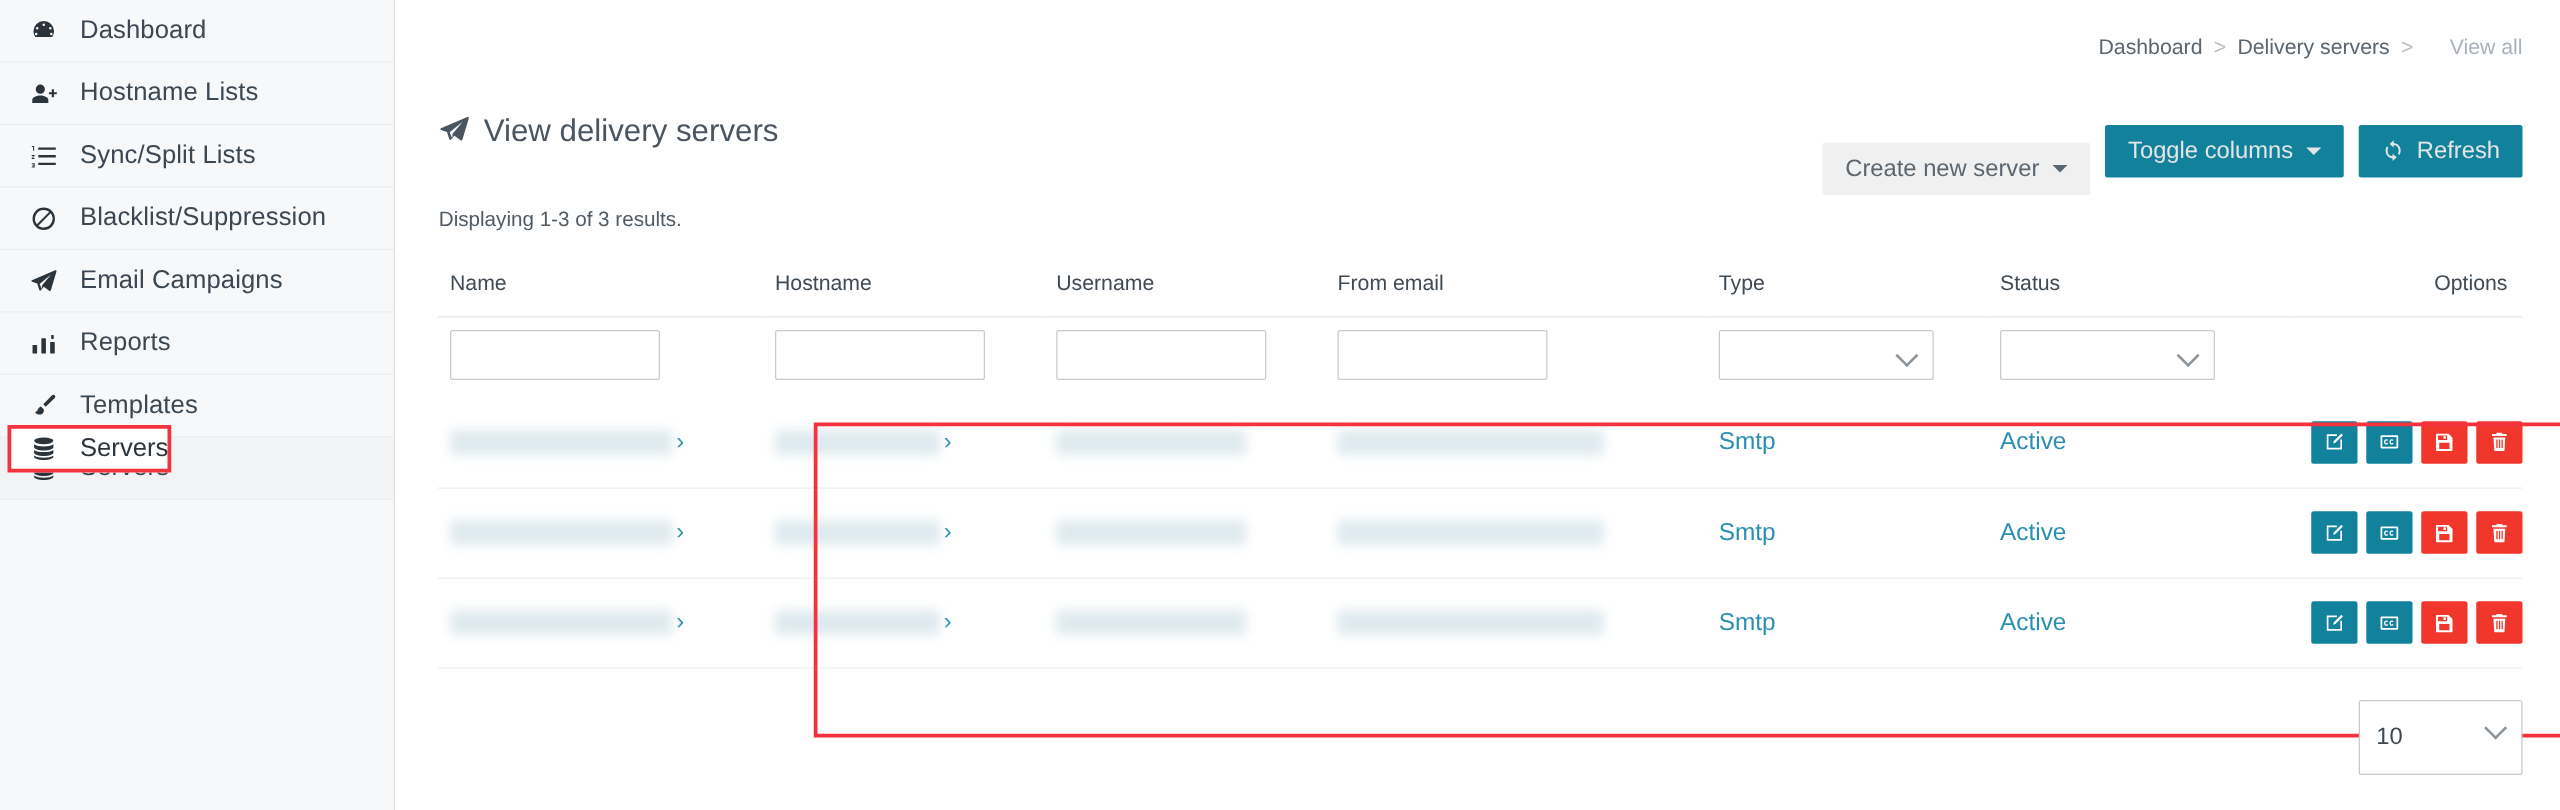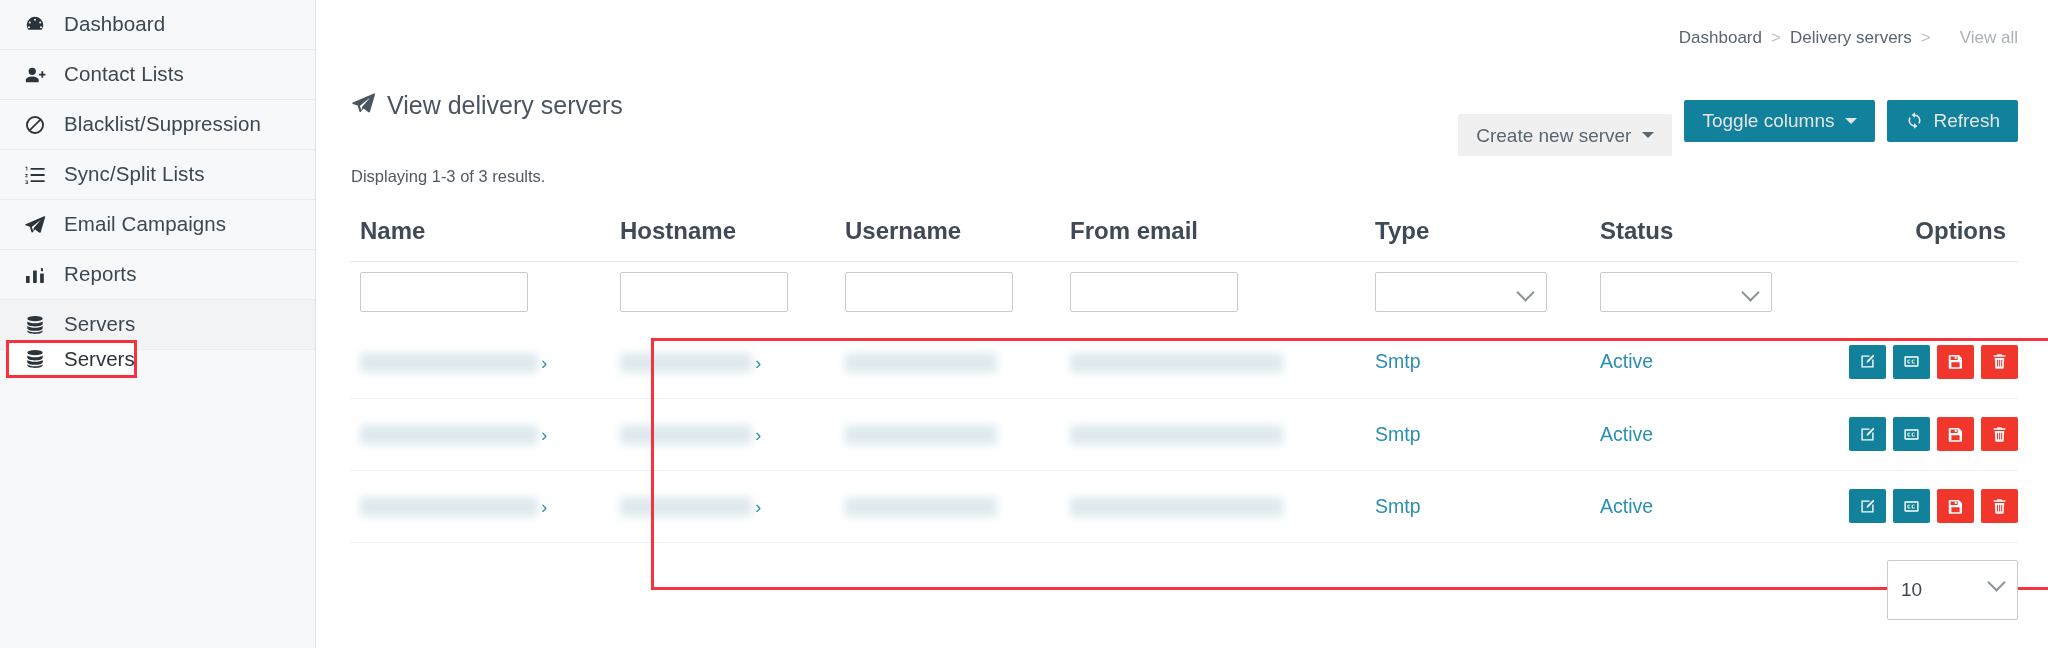--- a/index.html
+++ b/index.html
@@ -107,21 +107,21 @@
   .results-text {
     position: absolute; left: 35px; top: 167px;
     font-size: 16.5px; color: #4f5a64;
   }
 
   
   .table-wrap { position: absolute; left: 34px; top: 205px; right: 30px; }
   table { width: 100%; border-collapse: collapse; table-layout: fixed; }
   thead th {
     text-align: left;
-    font-size: 24px; font-weight: 700; color: #3f4a54;
+    font-size: 17px; font-weight: 400; color: #3f4a54;
     padding: 12px 0 16px 10px;
     border-bottom: 1px solid #e4e7ea;
     vertical-align: bottom;
   }
   thead th.opt { text-align: right; padding-right: 12px; }
 
   .col-name     { width: 260px; }
   .col-hostname { width: 225px; }
   .col-username { width: 225px; }
   .col-fromemail{ width: 305px; }
@@ -225,56 +225,64 @@
           </svg>
         </span>
         <span class="nav-label">Dashboard</span>
       </div>
       <div class="nav-item">
         <span class="nav-ico">
           <svg width="22" height="22" viewBox="0 0 24 24" fill="currentColor">
             <path d="M9 12a4 4 0 1 0 0-8 4 4 0 0 0 0 8zm0 1.6c-3 0-7 1.5-7 3.6V20h14v-2.8c0-2.1-4-3.6-7-3.6zM19 8v2.6h-2.5v1.9H19V15h1.9v-2.5h2.5v-1.9h-2.5V8H19z"></path>
           </svg>
         </span>
-        <span class="nav-label">Contact Lists</span>
+        <span class="nav-label">Hostname Lists</span>
+      </div>
+      <div class="nav-item">
+        <span class="nav-ico">
+          <svg width="22" height="22" viewBox="0 0 24 24" fill="currentColor">
+            <path d="M1.6 4h1.1v3.2h.9V3.1H1.6V4zM1.5 11.9h1.6L1.4 13.7v.8h2.6v-.9H2.3l1.7-1.8v-.8H1.5v.9zM2.1 18.9v.55h1.1v.5H2.1v.55h1.1v.5H1.5v.9h2.6v-3.9H1.5v.9h1.7v.5H2.1zM7.2 4.3h15.3v2H7.2v-2zm0 6.7h15.3v2H7.2v-2zm0 6.7h15.3v2H7.2v-2z"></path>
+          </svg>
+        </span>
+        <span class="nav-label">Sync/Split Lists</span>
       </div>
       <div class="nav-item">
         <span class="nav-ico">
           <svg width="22" height="22" viewBox="0 0 24 24" fill="currentColor">
             <path d="M12 2.2A9.8 9.8 0 1 0 12 21.8 9.8 9.8 0 0 0 12 2.2zm0 2.2c1.8 0 3.4.6 4.7 1.6L6 16.7A7.6 7.6 0 0 1 12 4.4zm0 15.2c-1.8 0-3.4-.6-4.7-1.6L18 7.3a7.6 7.6 0 0 1-6 12.3z"></path>
           </svg>
         </span>
         <span class="nav-label">Blacklist/Suppression</span>
-      </div>
-      <div class="nav-item">
-        <span class="nav-ico">
-          <svg width="22" height="22" viewBox="0 0 24 24" fill="currentColor">
-            <path d="M1.6 4h1.1v3.2h.9V3.1H1.6V4zM1.5 11.9h1.6L1.4 13.7v.8h2.6v-.9H2.3l1.7-1.8v-.8H1.5v.9zM2.1 18.9v.55h1.1v.5H2.1v.55h1.1v.5H1.5v.9h2.6v-3.9H1.5v.9h1.7v.5H2.1zM7.2 4.3h15.3v2H7.2v-2zm0 6.7h15.3v2H7.2v-2zm0 6.7h15.3v2H7.2v-2z"></path>
-          </svg>
-        </span>
-        <span class="nav-label">Sync/Split Lists</span>
       </div>
       <div class="nav-item">
         <span class="nav-ico">
           <svg width="22" height="22" viewBox="0 0 24 24" fill="currentColor">
             <path d="M22 2.5 1.7 11.1c-.6.25-.6 1.1.02 1.3l4.6 1.6 1.8 5.6c.2.6 1 .75 1.4.25l2.5-3 4.8 3.5c.5.4 1.25.1 1.4-.5L23.1 3.4c.15-.7-.5-1.2-1.1-.9zM8.4 14.3l10-8.1-7.8 9.2-.25 3.4-1.95-4.5z"></path>
           </svg>
         </span>
         <span class="nav-label">Email Campaigns</span>
       </div>
       <div class="nav-item">
         <span class="nav-ico">
           <svg width="22" height="22" viewBox="0 0 24 24" fill="currentColor">
             <rect x="2.2" y="13" width="4" height="7.6" rx=".6"></rect>
             <rect x="9.9" y="7.2" width="4" height="13.4" rx=".6"></rect>
             <rect x="17.6" y="10.4" width="4" height="10.2" rx=".6"></rect>
             <rect x="18.5" y="4.4" width="2.2" height="3.4" rx=".5"></rect>
           </svg>
         </span>
         <span class="nav-label">Reports</span>
+      </div>
+      <div class="nav-item">
+        <span class="nav-ico">
+          <svg width="22" height="22" viewBox="0 0 24 24" fill="currentColor">
+            <path d="M21.6 2.4c-.8-.8-1.9-.5-2.6.2l-7.4 7.7 2.1 2.1 7.7-7.4c.7-.7 1-1.8.2-2.6zM9.5 12.2c-1 .3-1.8 1-2.4 2.2-.5 1.1-1.4 2.6-2.9 3 2 2 5.4 2.5 7.1.6 1-1.1 1-2.6.5-3.6l-2.3-2.2z"></path>
+          </svg>
+        </span>
+        <span class="nav-label">Templates</span>
       </div>
       <div class="nav-item active">
         <span class="nav-ico">
           <svg width="22" height="22" viewBox="0 0 24 24" fill="currentColor">
             <ellipse cx="12" cy="5.1" rx="8.4" ry="2.9"></ellipse>
             <path d="M3.6 8.1v2.5c0 1.6 3.8 2.9 8.4 2.9s8.4-1.3 8.4-2.9V8.1c-1.7 1.3-5 1.9-8.4 1.9S5.3 9.4 3.6 8.1z"></path>
             <path d="M3.6 13v2.5c0 1.6 3.8 2.9 8.4 2.9s8.4-1.3 8.4-2.9V13c-1.7 1.3-5 1.9-8.4 1.9S5.3 14.3 3.6 13z"></path>
             <path d="M3.6 17.9v1c0 1.6 3.8 2.9 8.4 2.9s8.4-1.3 8.4-2.9v-1c-1.7 1.3-5 1.9-8.4 1.9s-6.7-.6-8.4-1.9z"></path>
           </svg>
         </span>

